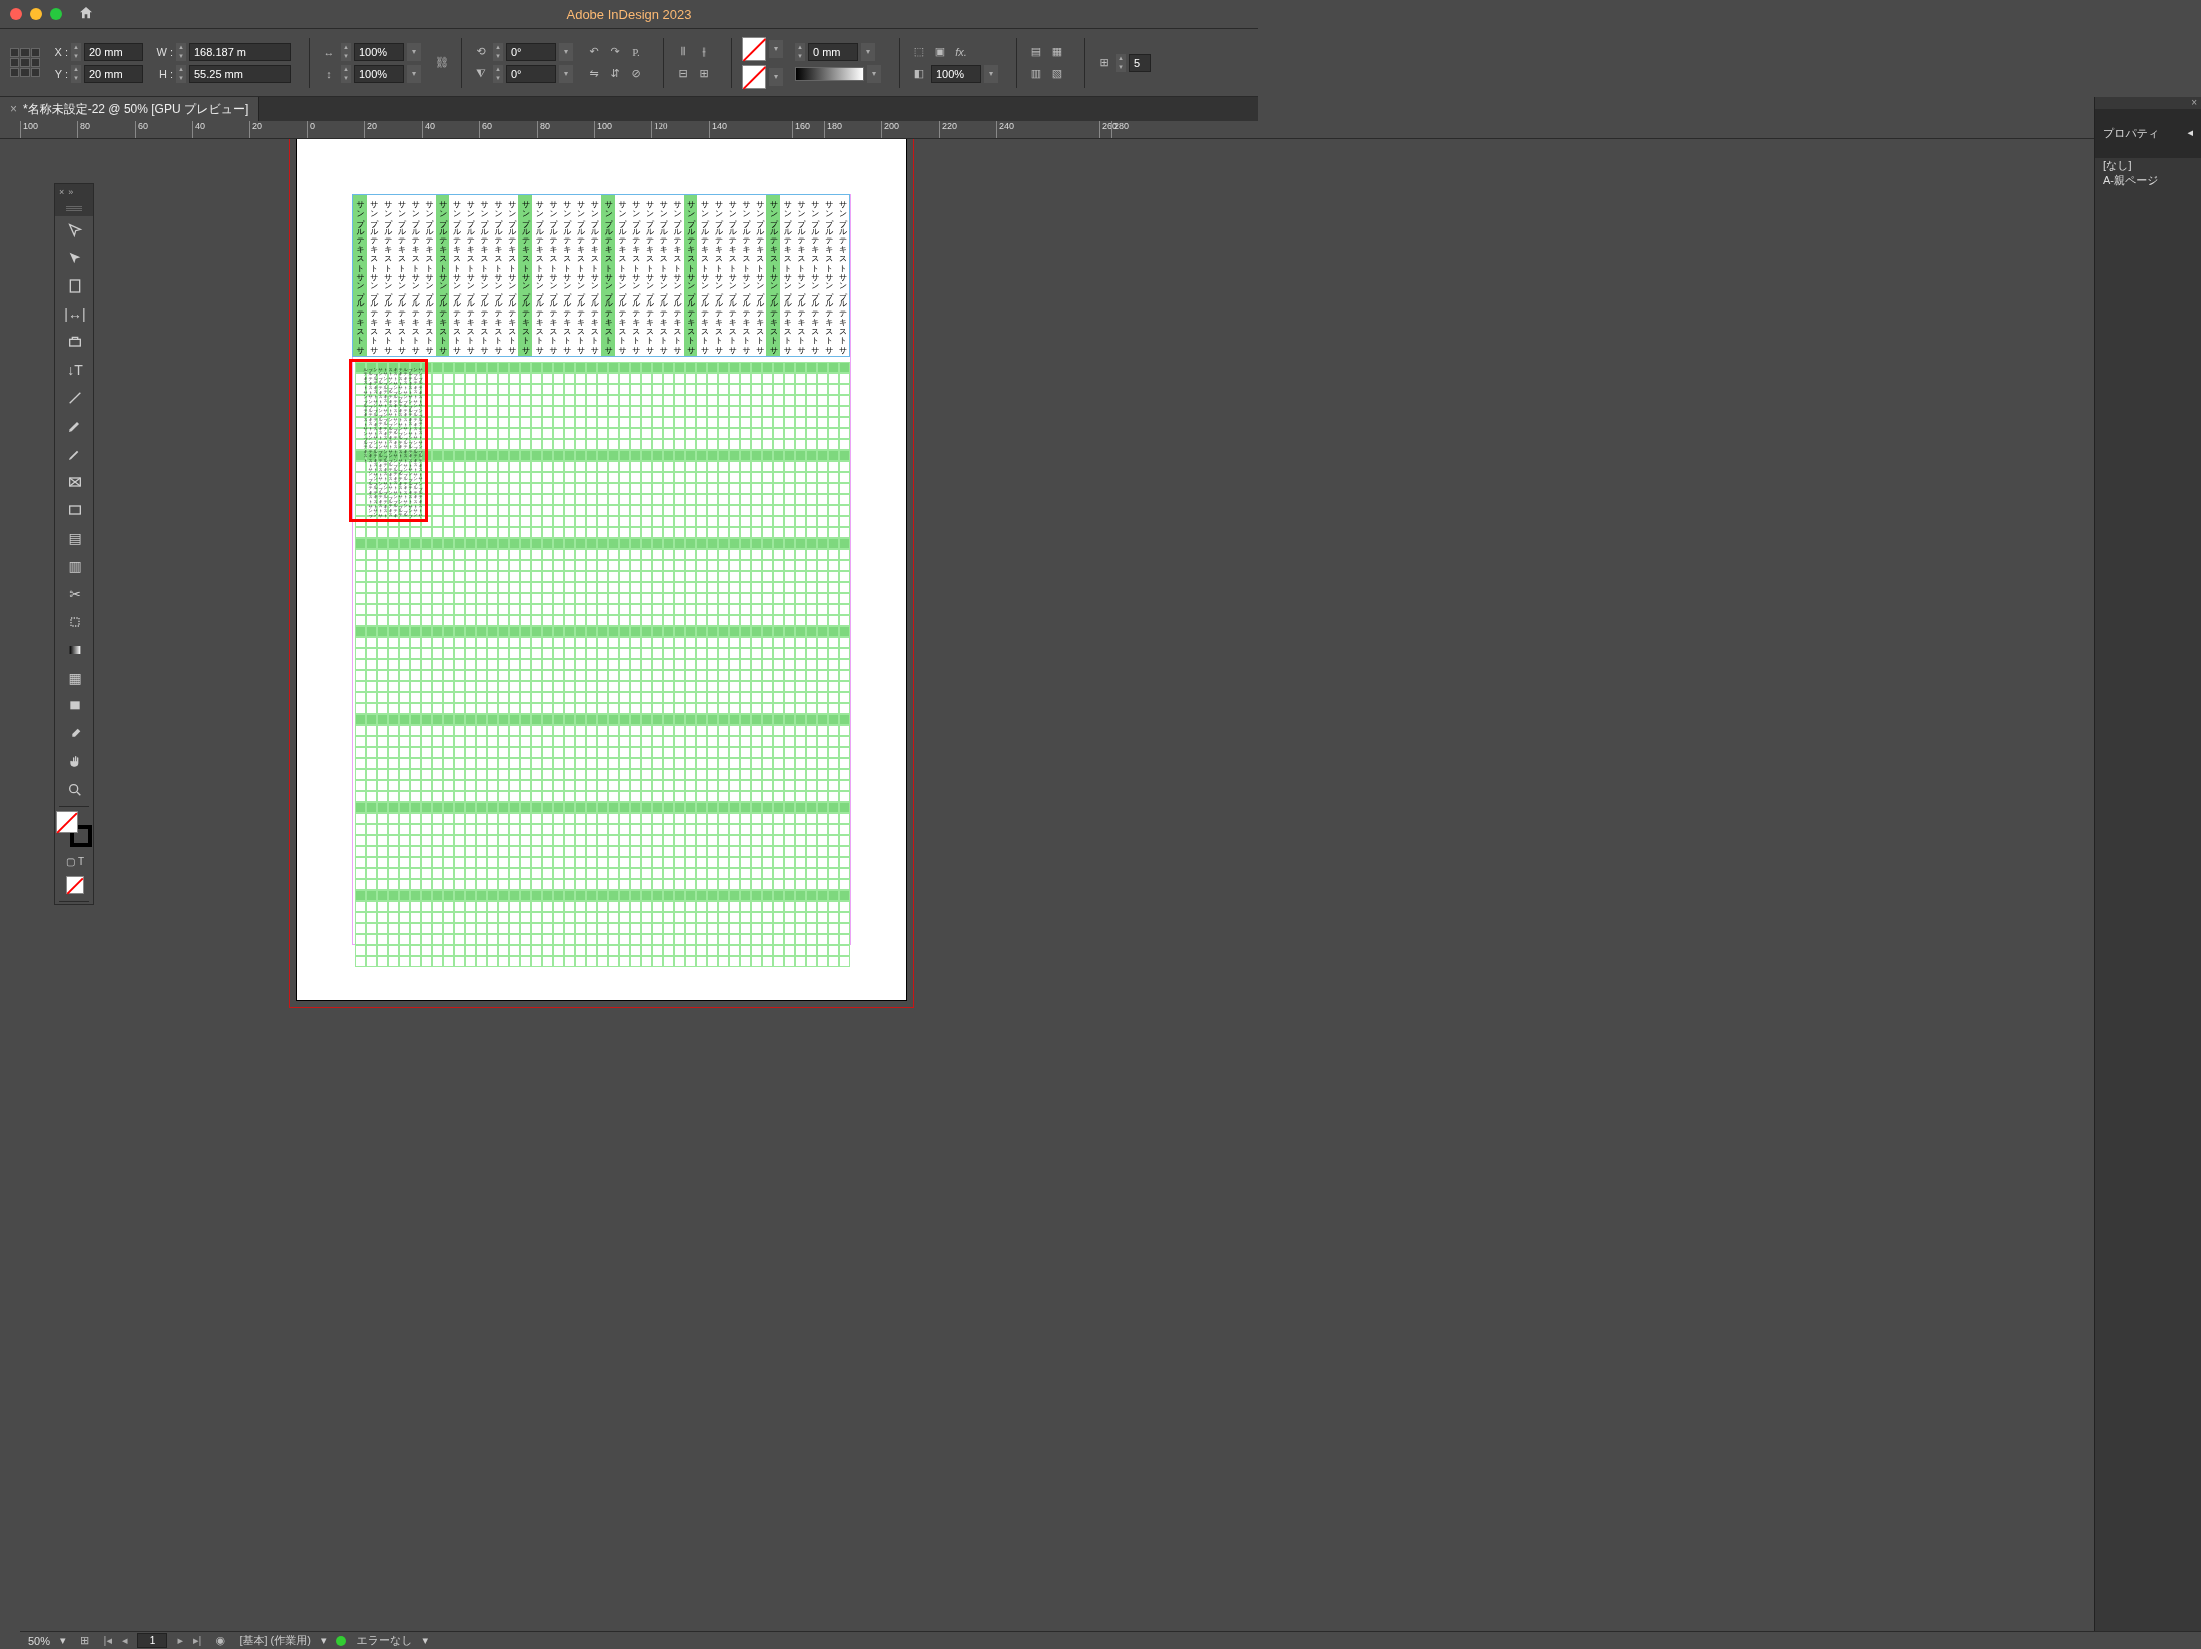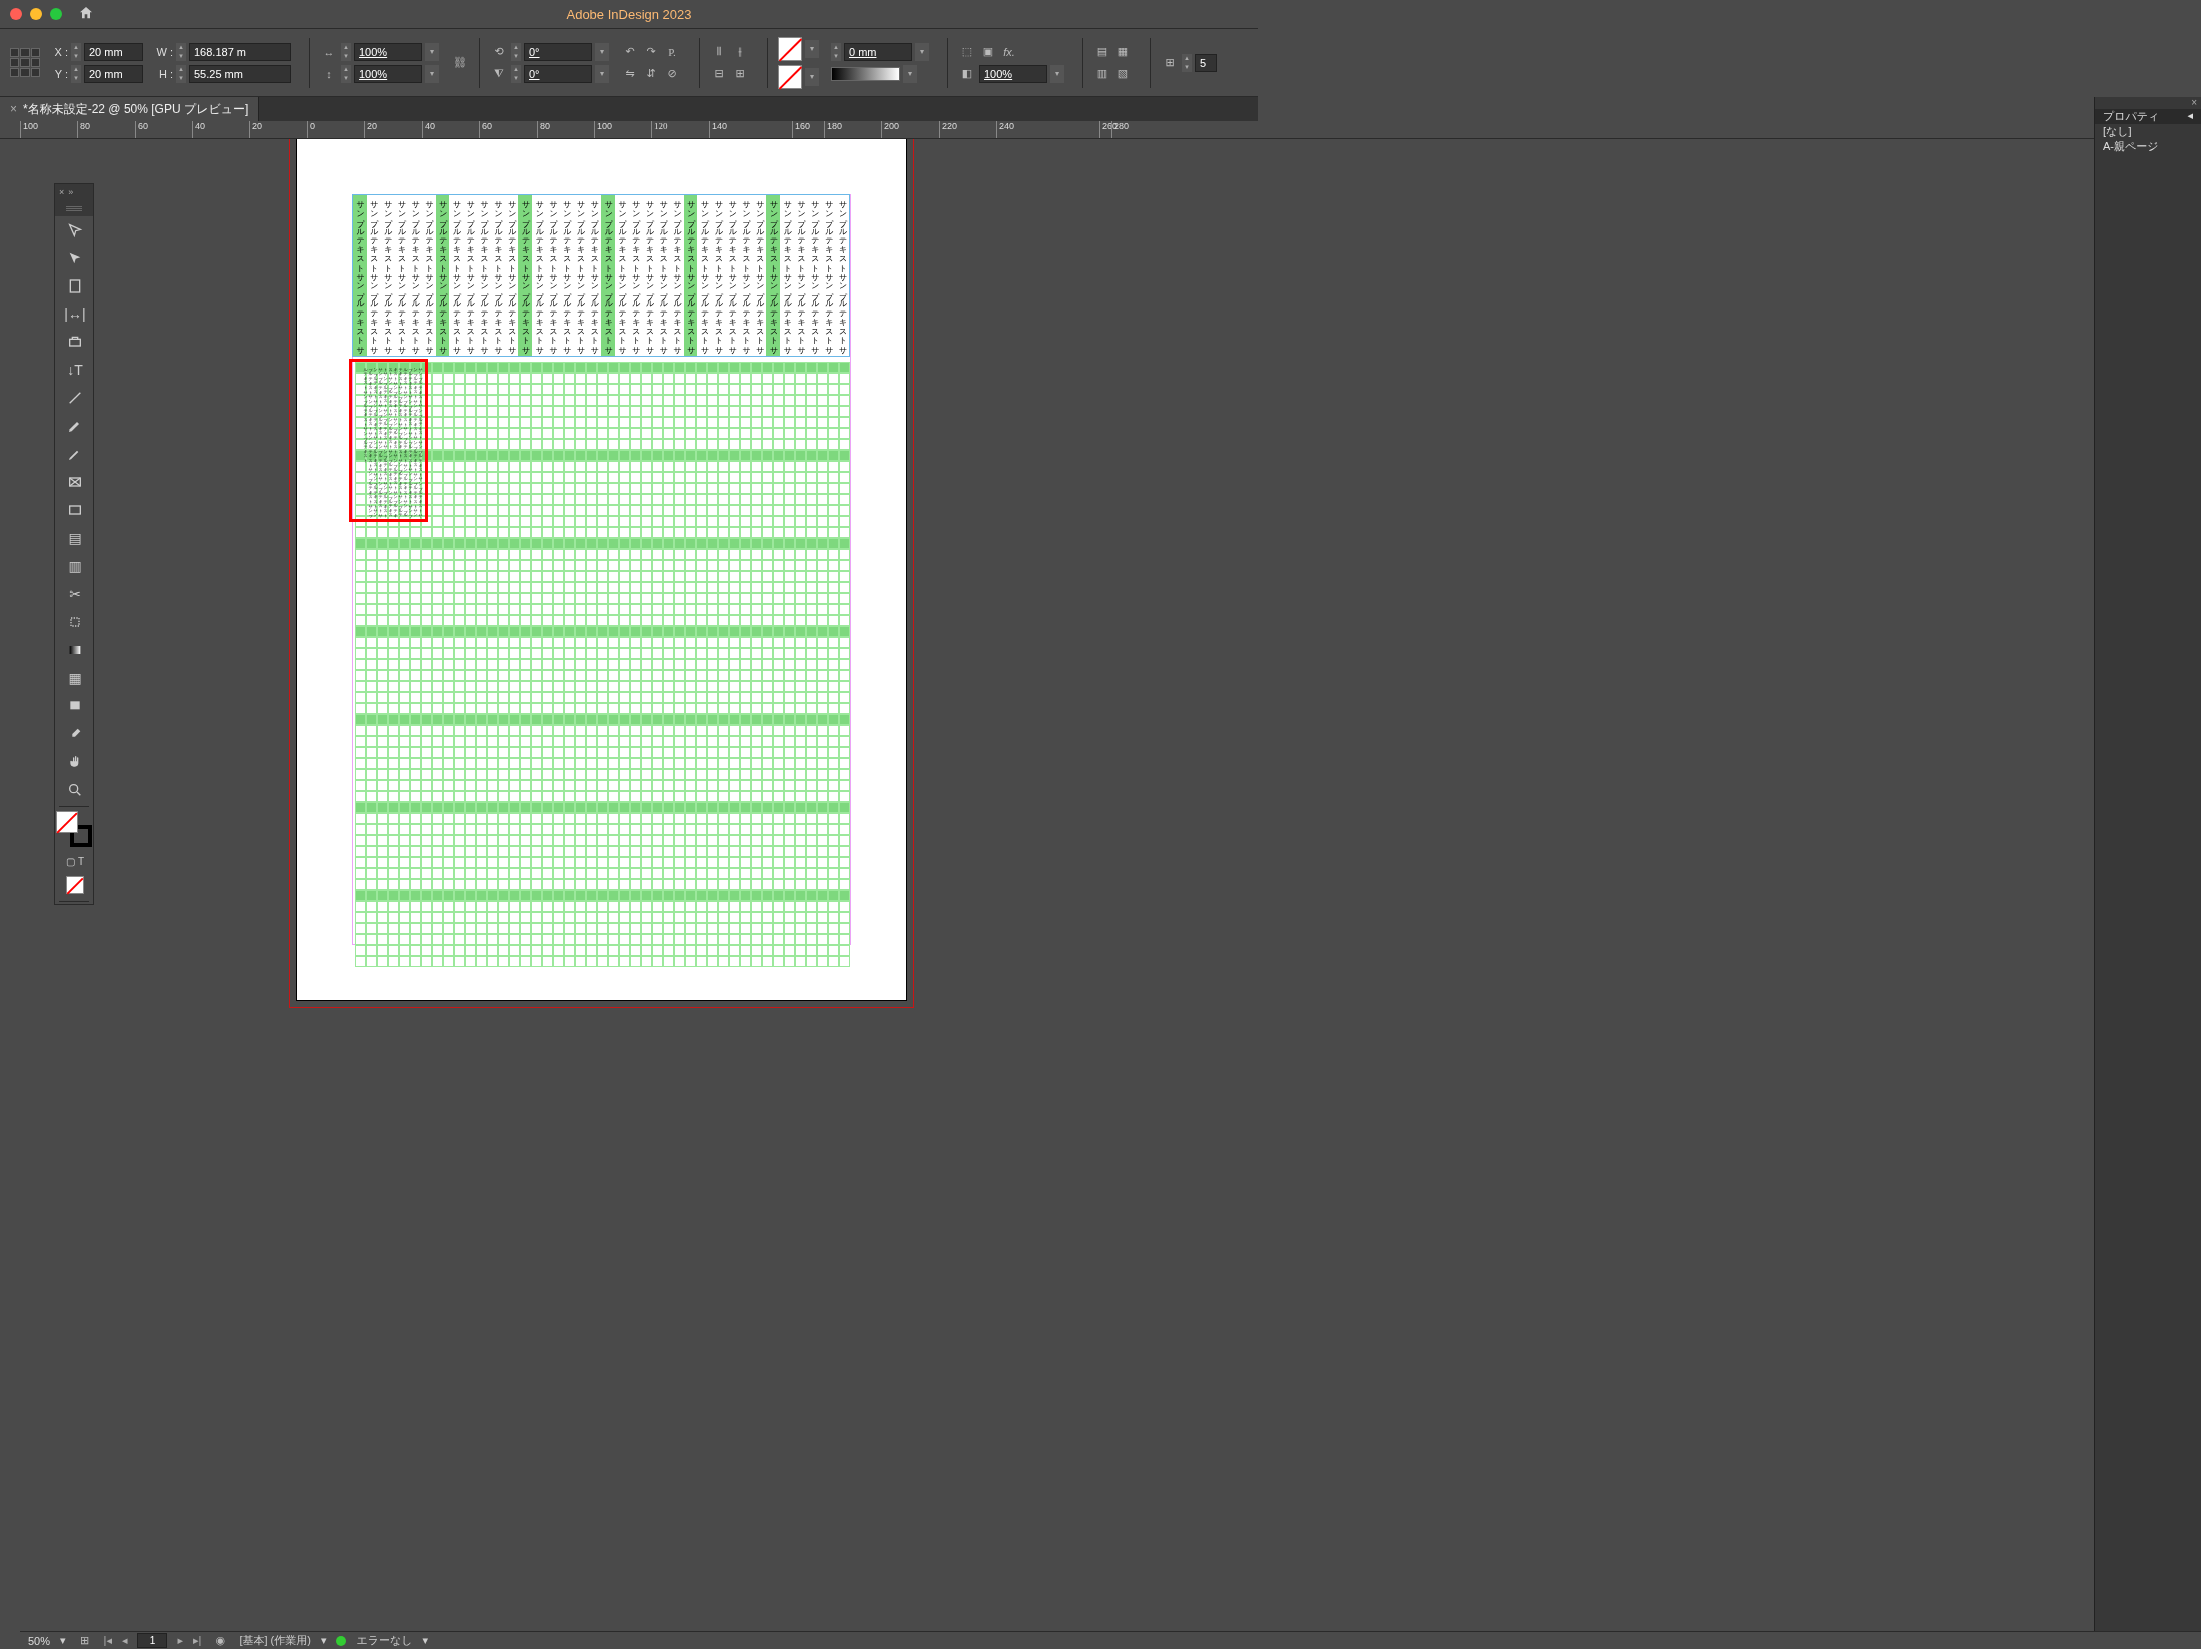--- a/index.html
+++ b/index.html
@@ -12,21 +12,21 @@
 .home-icon { margin-left: 16px; color: #ccc; }
 .title-center { position: absolute; left: 50%; transform: translateX(-50%); color: #fdba74; font-size: 13px; }
 
 .control-bar { height: 69px; background: #4a4a4a; border-top: 1px solid #2a2a2a; border-bottom: 1px solid #2a2a2a; display: flex; align-items: center; padding: 0 10px; gap: 4px; }
 .ref-point { width: 30px; height: 30px; display: grid; grid-template: repeat(3,1fr)/repeat(3,1fr); gap: 1px; margin-right: 6px; }
 .ref-point span { background: #333; border: 1px solid #666; }
 .cgroup { display: flex; flex-direction: column; gap: 4px; margin-right: 8px; }
 .crow { display: flex; align-items: center; gap: 3px; }
 .clabel { color: #ddd; font-size: 11px; width: 18px; text-align: right; }
 .cinput { background: #333; border: 1px solid #222; color: #fff; font-size: 11px; padding: 2px 4px; height: 18px; }
-.cinput.w60 { width: 59px; } .cinput.w80 { width: 102px; } .cinput.w50 { width: 68px; text-decoration: underline; }
+.cinput.w60 { width: 59px; } .cinput.w80 { width: 102px; } .cinput.w50 { width: 50px; }
 .spin { display: flex; flex-direction: column; }
 .spin span { width: 10px; height: 9px; background: #555; font-size: 7px; line-height: 8px; text-align: center; cursor: pointer; color: #aaa; }
 .sep { width: 1px; height: 50px; background: #2a2a2a; margin: 0 6px; }
 .ctl-icon { width: 18px; height: 18px; color: #bbb; display: flex; align-items: center; justify-content: center; cursor: pointer; }
 .drop-arrow { width: 14px; height: 18px; background: #555; color: #aaa; font-size: 8px; display: flex; align-items: center; justify-content: center; cursor: pointer; }
 .swatch-sq { width: 24px; height: 24px; background: #fff; position: relative; border: 1px solid #888; }
 .swatch-sq::after { content: ''; position: absolute; width: 140%; height: 2px; background: red; top: 50%; left: -20%; transform: rotate(-45deg); }
 .color-bar { width: 69px; height: 14px; background: linear-gradient(90deg, black, white); border: 1px solid #666; }
 
 .tabbar { height: 24px; background: #333; display: flex; align-items: center; }
@@ -61,21 +61,21 @@
 .tool svg { width: 16px; height: 16px; }
 .tool-sep { height: 1px; background: #2a2a2a; margin: 2px 4px; }
 .fillstroke { position: relative; width: 36px; height: 36px; margin: 4px auto; }
 .fillstroke .f, .fillstroke .s { position: absolute; width: 22px; height: 22px; border: 1px solid #888; }
 .fillstroke .f { top: 0; left: 0; background: #fff; }
 .fillstroke .f::after { content: ''; position: absolute; width: 140%; height: 2px; background: red; top: 50%; left: -20%; transform: rotate(-45deg); }
 .fillstroke .s { bottom: 0; right: 0; background: #4a4a4a; border: 4px solid #000; }
 
 .right-panel { position: absolute; right: 0; top: 97px; width: 107px; bottom: 0; background: #383838; border-left: 1px solid #222; }
 .rp-x { position: absolute; top: 0; right: 4px; color: #aaa; font-size: 10px; cursor: pointer; }
-.rp-tab { background: #2a2a2a; padding: 0 8px; font-size: 11px; color: #ddd; margin-top: 12px; display: flex; justify-content: space-between; }
+.rp-tab { background: #2a2a2a; padding: 17px 8px; font-size: 11px; color: #ddd; margin-top: 12px; display: flex; justify-content: space-between; }
 .rp-row { padding: 0 8px; color: #ddd; font-size: 11px; }
 
 .statusbar { position: absolute; bottom: 0; left: 0; right: 0; height: 18px; background: #4a4a4a; border-top: 1px solid #2a2a2a; display: flex; align-items: center; gap: 10px; padding: 0 8px; font-size: 11px; margin-left: 20px; }
 .statusbar .zoom { color: #ddd; }
 .statusbar .pgin { background: #333; color: #fff; width: 30px; text-align: center; border: 1px solid #222; font-size: 10px; padding: 1px; }
 .statusbar .nav { color: #aaa; cursor: pointer; }
 .statusbar .err-dot { width: 10px; height: 10px; background: #3c3; border-radius: 50%; }
 </style>
 </head>
 <body>

